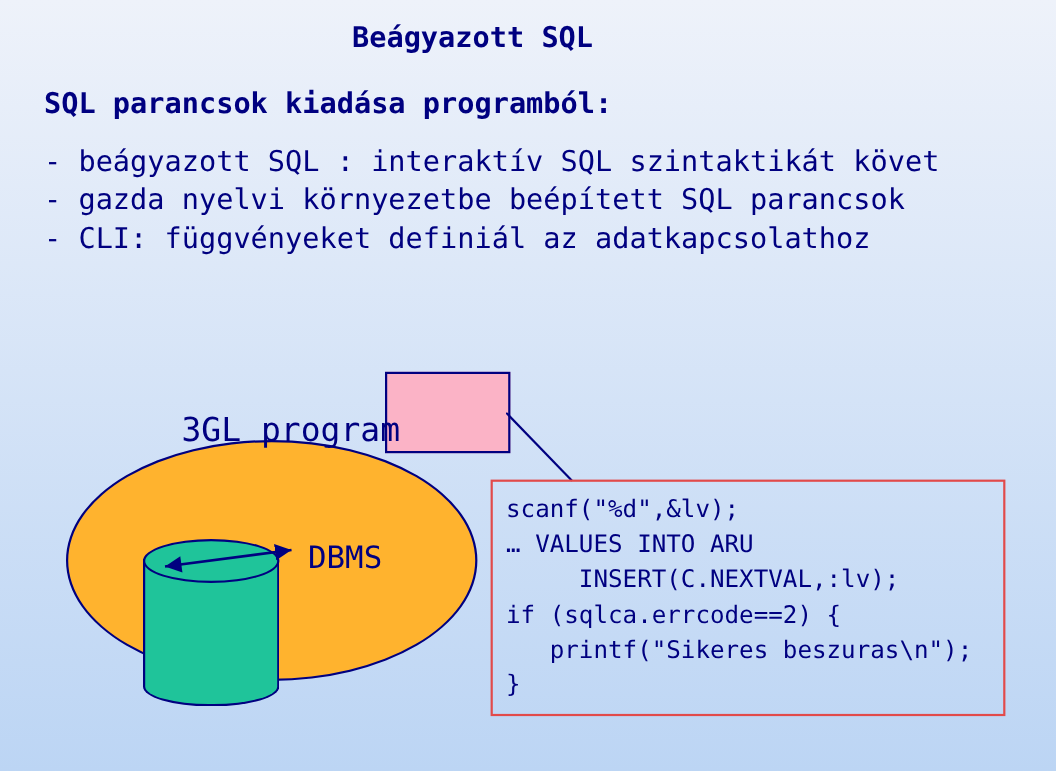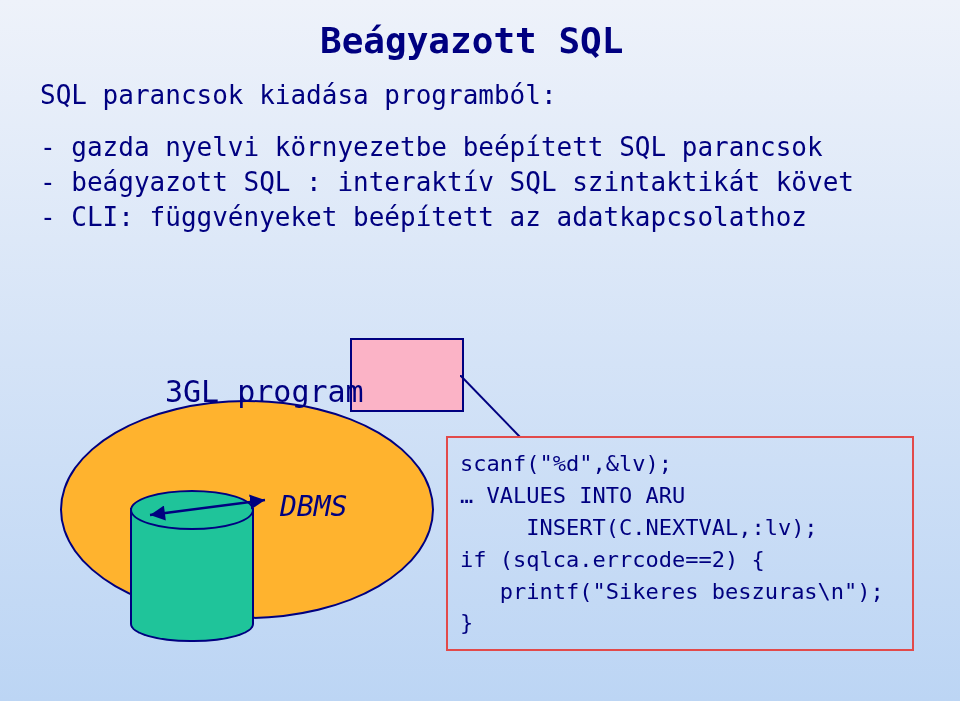--- a/index.html
+++ b/index.html
@@ -12,28 +12,29 @@
     color: #000080;
     overflow: hidden;
   }
   .mono {
     font-family: "Lucida Console", "DejaVu Sans Mono", "Consolas", monospace;
   }
   .title {
     position: absolute;
     top: 20px;
     left: 320px;
-    font-size: 36px;
+    font-size: 26px;
     font-weight: bold;
   }
   .intro {
     position: absolute;
     top: 80px;
     left: 40px;
     font-size: 26px;
+    font-weight: bold;
   }
   .bullets {
     position: absolute;
     top: 130px;
     left: 40px;
     font-size: 26px;
     line-height: 1.35;
   }
   .dbms-ellipse {
     position: absolute;
@@ -88,21 +89,20 @@
     position: absolute;
     top: 374px;
     left: 165px;
     font-size: 30px;
   }
   .dbms-label {
     position: absolute;
     top: 490px;
     left: 280px;
     font-size: 28px;
-    font-style: italic;
   }
   .arrow-svg {
     position: absolute;
     top: 400px;
     left: 115px;
     pointer-events: none;
   }
   .code-box {
     position: absolute;
     top: 436px;
@@ -121,23 +121,23 @@
   }
 </style>
 </head>
 <body>
 
 <div class="title mono">Beágyazott SQL</div>
 
 <div class="intro mono">SQL parancsok kiadása programból:</div>
 
 <div class="bullets mono">
+  <div>- beágyazott SQL : interaktív SQL szintaktikát követ</div>
   <div>- gazda nyelvi környezetbe beépített SQL parancsok</div>
-  <div>- beágyazott SQL : interaktív SQL szintaktikát követ</div>
-  <div>- CLI: függvényeket beépített az adatkapcsolathoz</div>
+  <div>- CLI: függvényeket definiál az adatkapcsolathoz</div>
 </div>
 
 <div class="dbms-ellipse"></div>
 
 <div class="cylinder">
   <div class="cyl-body"></div>
   <div class="cyl-top"></div>
 </div>
 
 <div class="pink-rect"></div>

